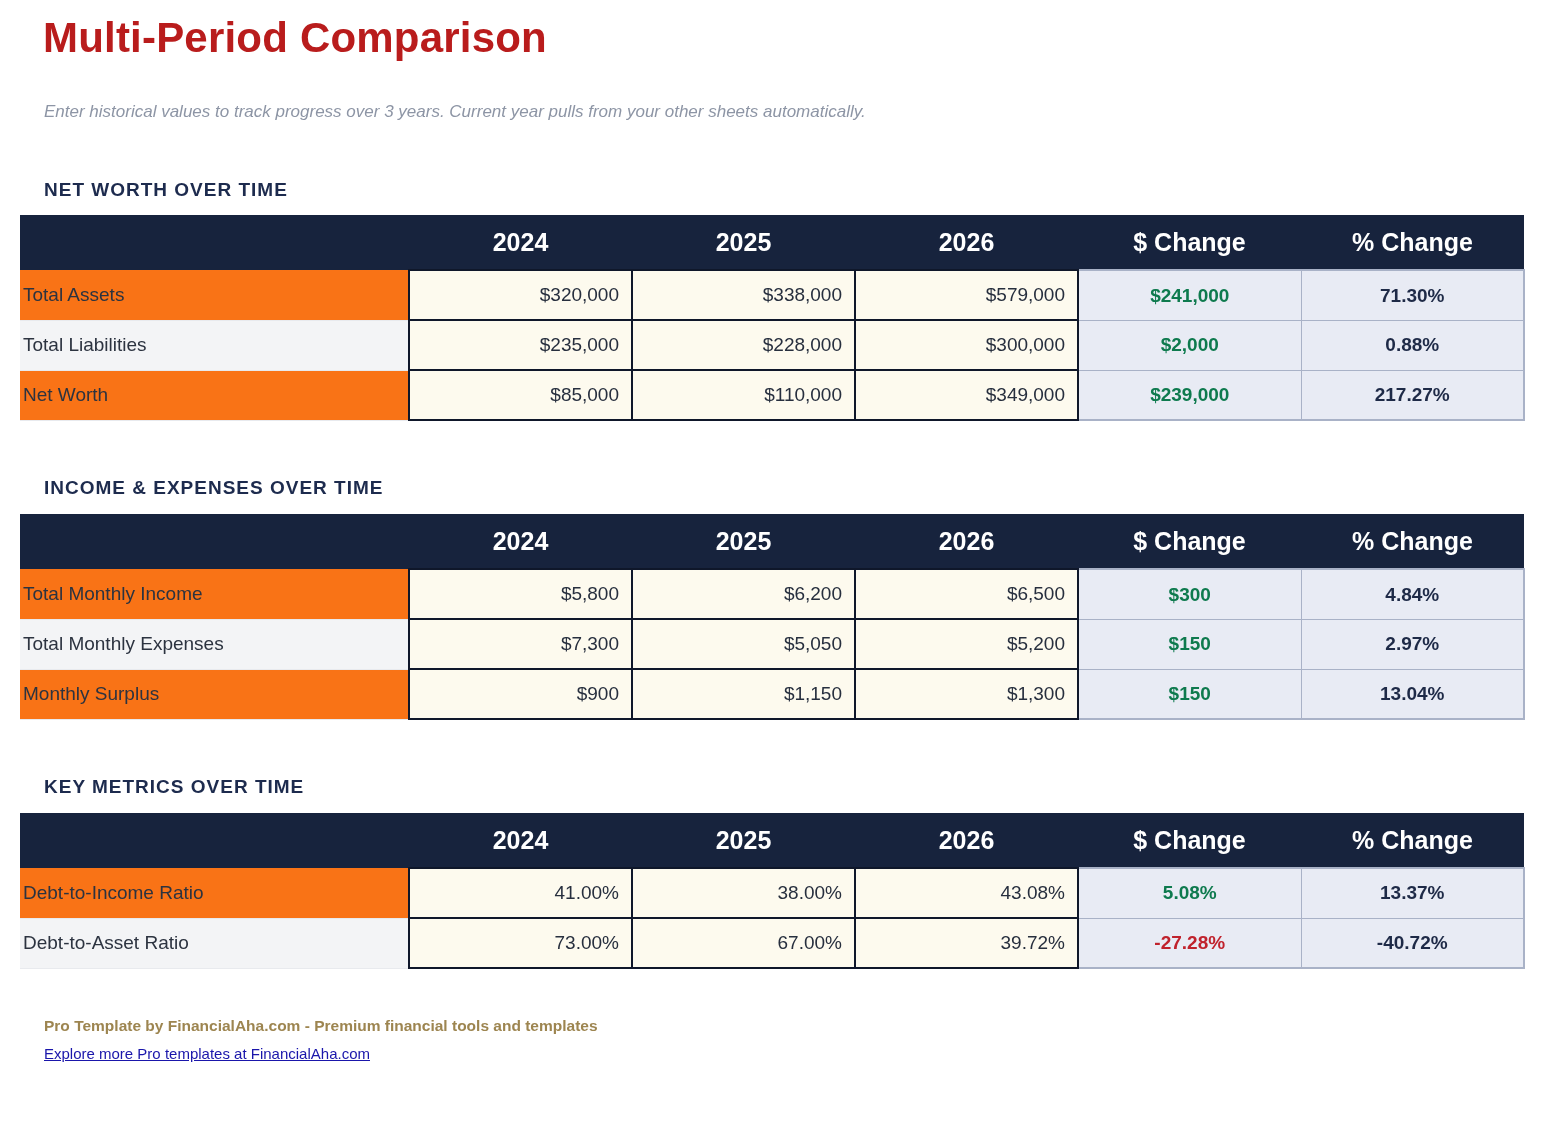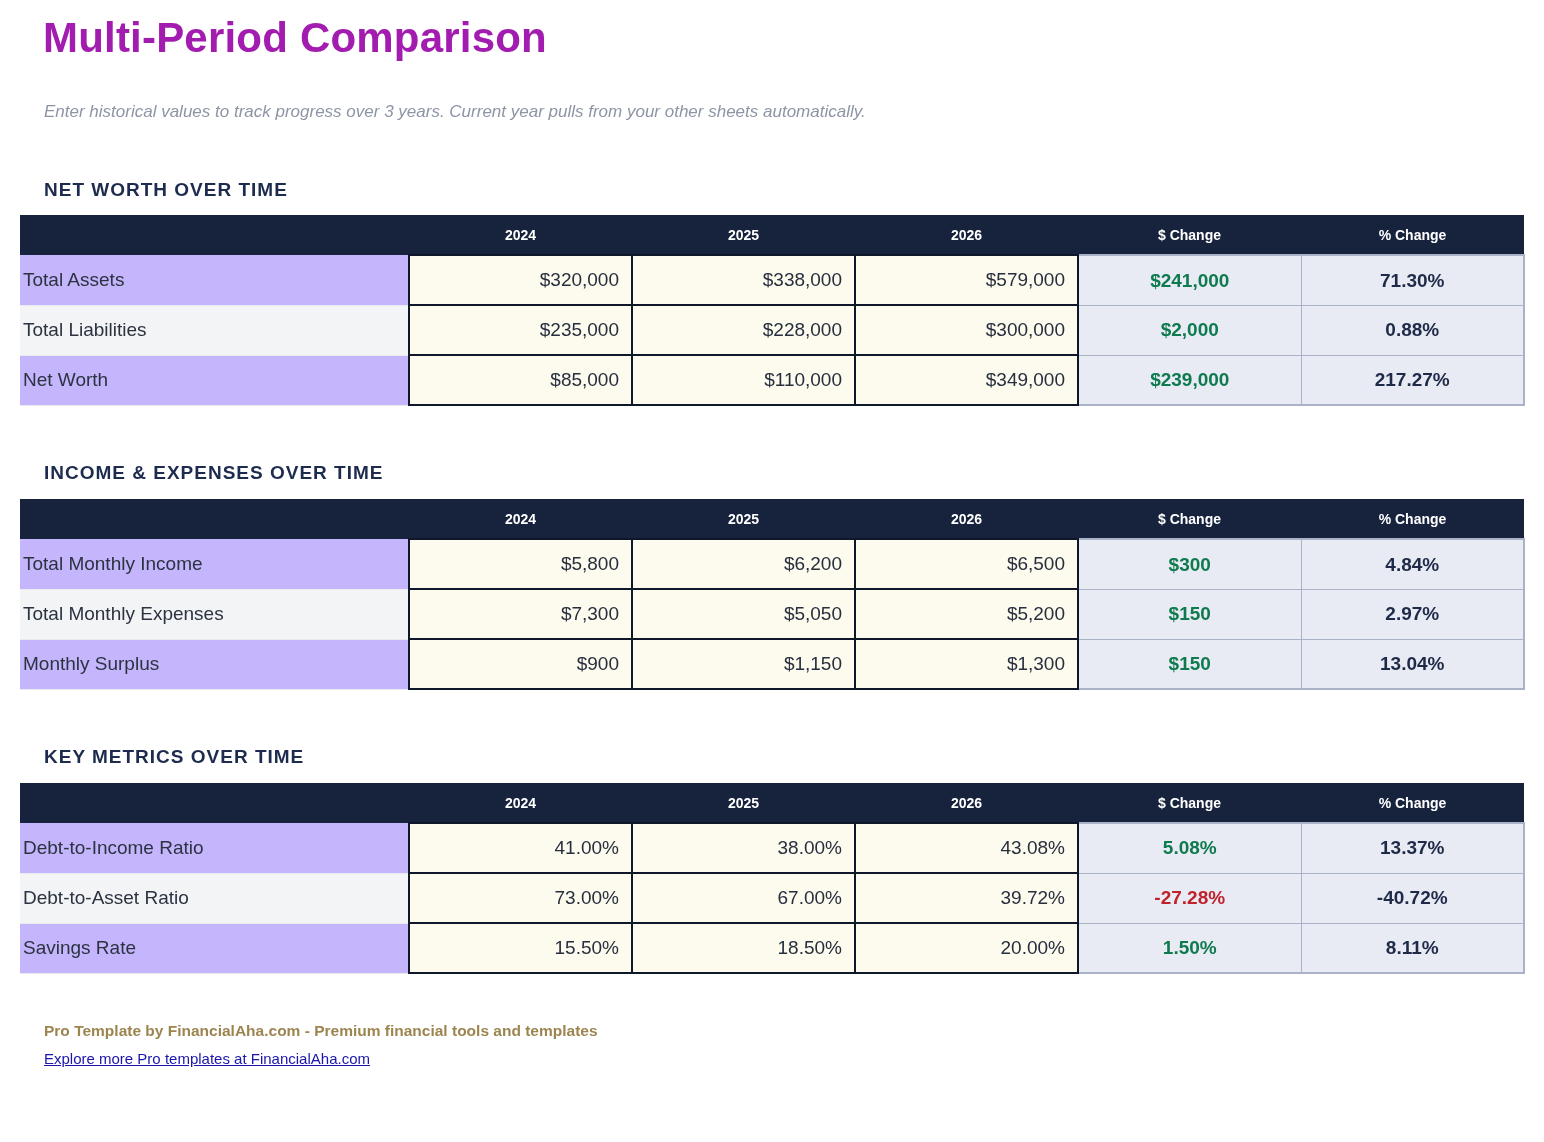--- a/index.html
+++ b/index.html
@@ -10,21 +10,21 @@
     font-family: "Liberation Sans", "DejaVu Sans", sans-serif;
     overflow: hidden;
   }
   .page { width: 1544px; }
 
   .page-title {
     margin: 14px 0 0 43px;
     font-size: 42px;
     font-weight: bold;
     letter-spacing: 0.2px;
-    color: #a21caf;
+    color: #b91c1c;
     line-height: 1.15;
   }
   .page-subtitle {
     margin: 40px 0 0 44px;
     font-size: 17px;
     font-style: italic;
     color: #8d95a5;
     line-height: 1.2;
   }
 
@@ -42,39 +42,39 @@
     table-layout: fixed;
     width: 1504px;
     margin: 14px 0 0 20px;
   }
   col.c-label { width: 389px; }
   col.c-data  { width: 223px; }
 
   .period-table th {
     background: #17233d;
     color: #ffffff;
-    font-size: 14px;
+    font-size: 25px;
     font-weight: bold;
     text-align: center;
-    height: 40px;
+    height: 55px;
     padding: 0;
     border: none;
   }
 
   .period-table td {
     height: 50px;
     font-size: 19px;
     padding: 0 12px;
     white-space: nowrap;
   }
 
   td.label-cell {
     text-align: left;
     color: #2c3340;
-    background: #c4b5fd;
+    background: #f97316;
     border-bottom: 1px solid #e8eaee;
     padding: 0 12px 0 3px;
   }
   tr.alt td.label-cell { background: #f3f4f6; }
 
   td.year-cell {
     text-align: right;
     color: #272f3e;
     background: #fdfaee;
     border: 2px solid #0f172a;
@@ -256,28 +256,20 @@
           <td class="percent-change-cell">13.37%</td>
         </tr>
         <tr class="alt">
           <td class="label-cell">Debt-to-Asset Ratio</td>
           <td class="year-cell">73.00%</td>
           <td class="year-cell">67.00%</td>
           <td class="year-cell">39.72%</td>
           <td class="dollar-change-cell js-sign neg">-27.28%</td>
           <td class="percent-change-cell">-40.72%</td>
         </tr>
-        <tr>
-          <td class="label-cell">Savings Rate</td>
-          <td class="year-cell">15.50%</td>
-          <td class="year-cell">18.50%</td>
-          <td class="year-cell">20.00%</td>
-          <td class="dollar-change-cell js-sign">1.50%</td>
-          <td class="percent-change-cell">8.11%</td>
-        </tr>
       </tbody>
     </table>
   </section>
 
   <footer>
     <p class="footer-credit">Pro Template by FinancialAha.com - Premium financial tools and templates</p>
     <a class="footer-link" href="#">Explore more Pro templates at FinancialAha.com</a>
   </footer>
 
 </div>

